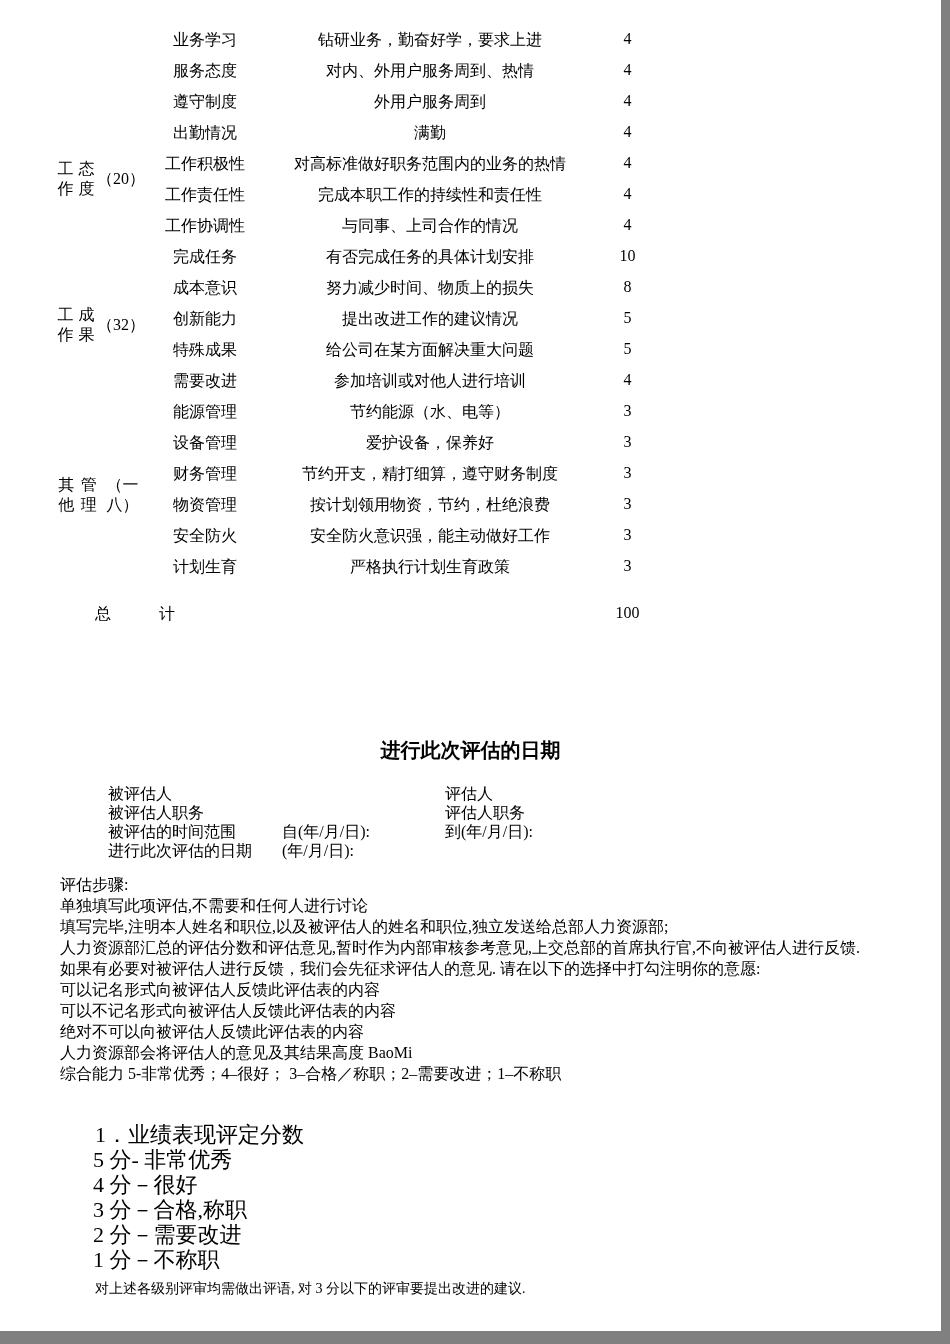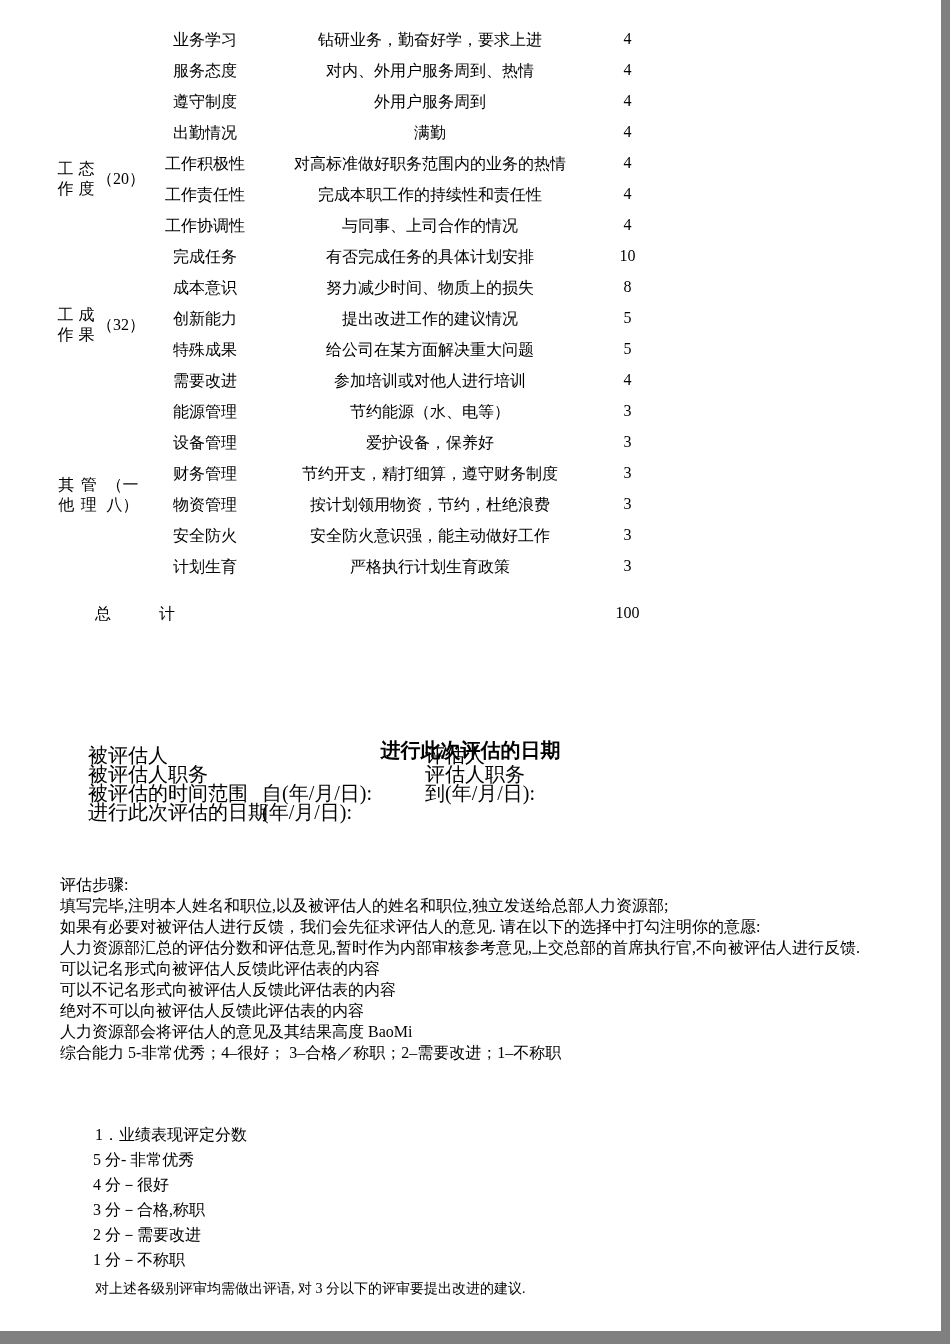--- a/index.html
+++ b/index.html
@@ -30,30 +30,30 @@
 
   .total { position:absolute; left:0; top:598px; width:660px; height:31px; font-size:16px; }
   .total-label { position:absolute; left:95px;  top:6px; }
   .total-score { position:absolute; left:595px; top:6px; width:65px; text-align:center; }
 
   
   .title {
     position:absolute; top:737px; left:0; width:941px;
     text-align:center; font-weight:bold; font-size:20px;
   }
-  .fields { position:absolute; top:742px; left:0; width:900px; font-size:20px; }
+  .fields { position:absolute; top:784px; left:0; width:900px; font-size:16px;padding-left:20px; }
   .frow { position:relative; height:19px; }
   .f-left  { position:absolute; left:88px;  white-space:nowrap; }
   .f-mid   { position:absolute; left:262px; white-space:nowrap; }
   .f-right { position:absolute; left:425px; white-space:nowrap; }
 
   .steps { position:absolute; top:874px; left:60px; width:860px; font-size:16px; }
   .sline { height:21px; line-height:21px; white-space:nowrap; }
 
-  .ratinglist { position:absolute; top:1122px; left:0; width:860px; font-size:16px; }
+  .ratinglist { position:absolute; top:1122px; left:0; width:860px; font-size:22px; }
   .lhead { position:relative; left:95px; height:25px; line-height:25px; }
   .litem { position:relative; left:93px; height:25px; line-height:25px; }
 
   .note { position:absolute; top:1280px; left:95px; font-size:14px; white-space:nowrap; }
 
   
   .edge-right  { position:absolute; top:0; right:0; width:9px;  height:100%; background:#808080; }
   .edge-bottom { position:absolute; left:0; bottom:0; width:100%; height:13px; background:#808080; }
 </style>
 </head>
@@ -203,23 +203,24 @@
         <span class="f-right">到(年/月/日):</span>
       </div>
       <div class="frow">
         <span class="f-left">进行此次评估的日期</span>
         <span class="f-mid">(年/月/日):</span>
       </div>
     </div>
 
   <div class="steps" id="steps">
       <div class="sline">评估步骤:</div>
+      <div class="sline">单独填写此项评估,不需要和任何人进行讨论</div>
       <div class="sline">填写完毕,注明本人姓名和职位,以及被评估人的姓名和职位,独立发送给总部人力资源部;</div>
+      <div class="sline">人力资源部汇总的评估分数和评估意见,暂时作为内部审核参考意见,上交总部的首席执行官,不向被评估人进行反馈.</div>
       <div class="sline">如果有必要对被评估人进行反馈，我们会先征求评估人的意见. 请在以下的选择中打勾注明你的意愿:</div>
-      <div class="sline">人力资源部汇总的评估分数和评估意见,暂时作为内部审核参考意见,上交总部的首席执行官,不向被评估人进行反馈.</div>
       <div class="sline">可以记名形式向被评估人反馈此评估表的内容</div>
       <div class="sline">可以不记名形式向被评估人反馈此评估表的内容</div>
       <div class="sline">绝对不可以向被评估人反馈此评估表的内容</div>
       <div class="sline">人力资源部会将评估人的意见及其结果高度 BaoMi</div>
       <div class="sline">综合能力 5-非常优秀；4–很好； 3–合格／称职；2–需要改进；1–不称职</div>
     </div>
 
   <div class="ratinglist" id="ratinglist">
       <div class="lhead">1．业绩表现评定分数</div>
       <div class="litem">5 分- 非常优秀</div>

